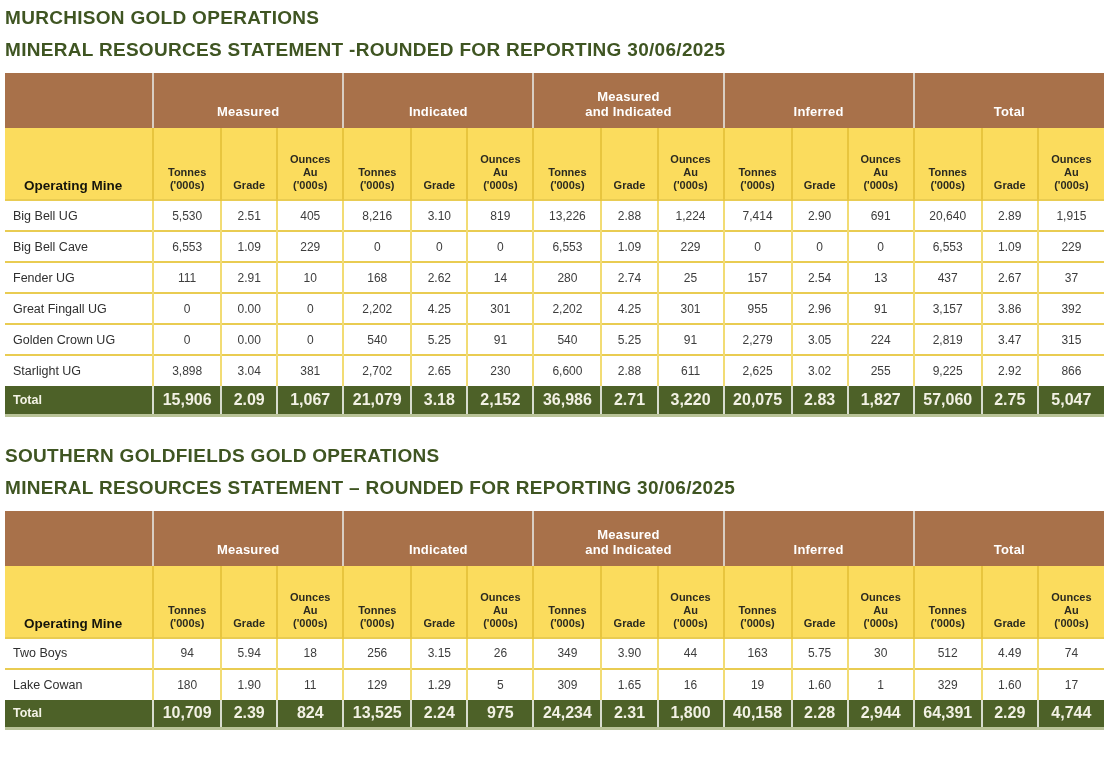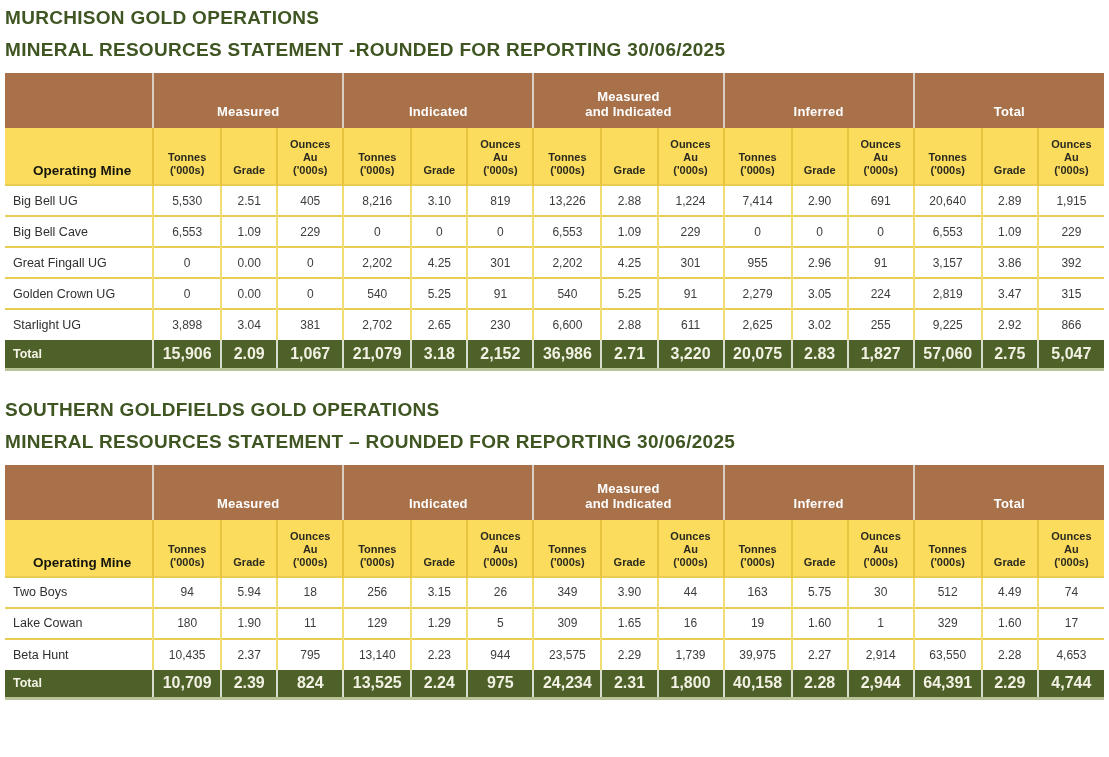--- a/index.html
+++ b/index.html
@@ -39,25 +39,25 @@
     font-size:13px;line-height:15px;letter-spacing:.2px;
     text-align:center;vertical-align:bottom;padding:16px 2px 9px 2px;
     height:54px;white-space:pre-line;
   }
   tr.grow th + th{border-left:2px solid #d9cec2;}
   
   tr.srow th{
     background:var(--yellow);color:#2b2a20;font-weight:700;
     font-size:11px;line-height:13px;
     text-align:center;vertical-align:bottom;padding:0 1px 7px 1px;
-    height:57px;white-space:pre-line;
+    height:72px;white-space:pre-line;
   }
   tr.srow th + th{border-left:2px solid var(--yellow-div);}
   tr.srow th.corner{
-    text-align:center;padding-left:8px;font-size:13.5px;color:#15150c;
+    text-align:left;padding-left:19px;font-size:13.5px;color:#15150c;
   }
   
   tbody td{
     background:#ffffff;color:var(--ink);font-size:12px;
     text-align:center;vertical-align:middle;height:31px;
     border-top:2px solid var(--grid-h);padding:0 2px;
   }
   tbody td + td{border-left:2px solid var(--grid-v);}
   tbody td.mine{
     text-align:left;padding-left:8px;color:#2f2f2f;font-size:12.5px;
@@ -172,20 +172,38 @@
             <td>0</td>
             <td>6,553</td>
             <td>1.09</td>
             <td>229</td>
             <td>0</td>
             <td>0</td>
             <td>0</td>
             <td>6,553</td>
             <td>1.09</td>
             <td>229</td>
+          </tr>
+          <tr>
+            <td class="mine">Fender UG</td>
+            <td>111</td>
+            <td>2.91</td>
+            <td>10</td>
+            <td>168</td>
+            <td>2.62</td>
+            <td>14</td>
+            <td>280</td>
+            <td>2.74</td>
+            <td>25</td>
+            <td>157</td>
+            <td>2.54</td>
+            <td>13</td>
+            <td>437</td>
+            <td>2.67</td>
+            <td>37</td>
           </tr>
           <tr>
             <td class="mine">Great Fingall UG</td>
             <td>0</td>
             <td>0.00</td>
             <td>0</td>
             <td>2,202</td>
             <td>4.25</td>
             <td>301</td>
             <td>2,202</td>
@@ -352,38 +370,20 @@
             <td>309</td>
             <td>1.65</td>
             <td>16</td>
             <td>19</td>
             <td>1.60</td>
             <td>1</td>
             <td>329</td>
             <td>1.60</td>
             <td>17</td>
           </tr>
-          <tr>
-            <td class="mine">Beta Hunt</td>
-            <td>10,435</td>
-            <td>2.37</td>
-            <td>795</td>
-            <td>13,140</td>
-            <td>2.23</td>
-            <td>944</td>
-            <td>23,575</td>
-            <td>2.29</td>
-            <td>1,739</td>
-            <td>39,975</td>
-            <td>2.27</td>
-            <td>2,914</td>
-            <td>63,550</td>
-            <td>2.28</td>
-            <td>4,653</td>
-          </tr>
           <tr class="total">
             <td class="mine">Total</td>
             <td>10,709</td>
             <td>2.39</td>
             <td>824</td>
             <td>13,525</td>
             <td>2.24</td>
             <td>975</td>
             <td>24,234</td>
             <td>2.31</td>

